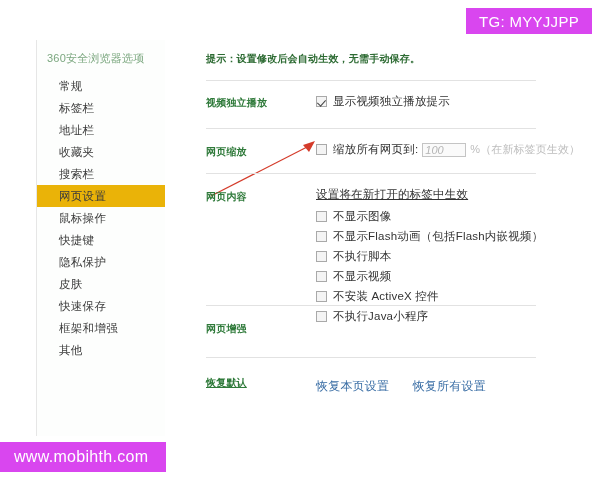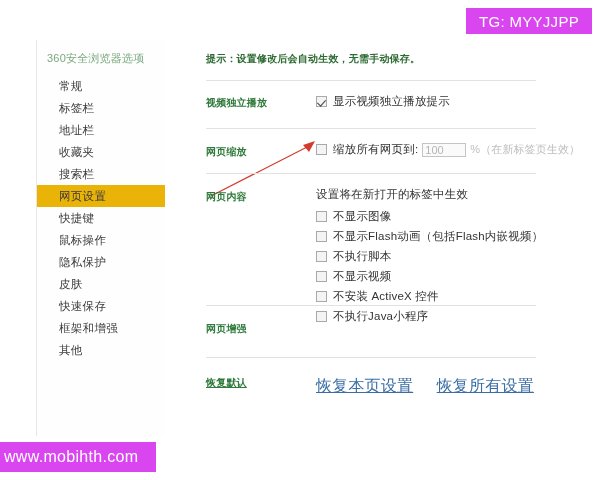--- a/index.html
+++ b/index.html
@@ -32,21 +32,21 @@
     right: 8px;
     top: 8px;
     height: 26px;
     padding: 0 13px;
     font-size: 15px;
   }
   #wm-bottom {
     left: 0px;
     bottom: 8px;
     height: 30px;
-    padding: 0 18px 0 4px;
+    padding: 0 18px 0 14px;
     font-size: 16px;
   }
 
   
   #options-window {
     position: absolute;
     left: 36px;
     top: 40px;
     width: 540px;
     height: 396px;
@@ -159,34 +159,36 @@
     color: #333333;
     letter-spacing: 0.2px;
   }
 
   .hint-line {
     font-size: 11.5px;
     color: #333333;
     letter-spacing: 0.2px;
     margin-bottom: 7px;
     white-space: nowrap;
+    text-decoration: underline;
   }
 
   .zoom-input {
     width: 44px;
     height: 14px;
     border: 1px solid #c4c4c4;
     background: #fafafa;
     color: #b5b5b5;
     font-size: 11px;
     font-family: "Liberation Sans", "DejaVu Sans", sans-serif;
     padding: 0 2px;
     box-sizing: border-box;
     margin: 0 4px;
     line-height: 12px;
+    font-style: italic;
   }
   .zoom-suffix {
     font-size: 11px;
     color: #bdbdbd;
     letter-spacing: 0.1px;
   }
 
   #annotation-text {
     position: absolute;
     left: 151px;
@@ -200,23 +202,22 @@
   #annotation-arrow {
     position: absolute;
     left: 40px;
     top: 98px;
     width: 120px;
     height: 62px;
     pointer-events: none;
   }
 
   .restore-link {
-    font-size: 16px;
+    font-size: 12px;
     color: #3a6ea5;
-    text-decoration: underline;
     letter-spacing: 0.2px;
     margin-right: 19px;
     cursor: pointer;
   }
 </style>
 </head>
 <body>
 
 <div class="wm" id="wm-top">
   <span>TG: MYYJJPP</span>
@@ -229,22 +230,22 @@
 
   <div id="sidebar">
     <div id="sidebar-title">360安全浏览器选项</div>
 
     <div class="sb-item">常规</div>
     <div class="sb-item">标签栏</div>
     <div class="sb-item">地址栏</div>
     <div class="sb-item">收藏夹</div>
     <div class="sb-item">搜索栏</div>
     <div class="sb-item active">网页设置</div>
+    <div class="sb-item">鼠标操作</div>
     <div class="sb-item">快捷键</div>
-    <div class="sb-item">鼠标操作</div>
     <div class="sb-item">隐私保护</div>
     <div class="sb-item">皮肤</div>
     <div class="sb-item">快速保存</div>
     <div class="sb-item">框架和增强</div>
     <div class="sb-item">其他</div>
   </div>
 
   <div id="content">
 
     <div id="tip-text">提示：设置修改后会自动生效，无需手动保存。</div>

